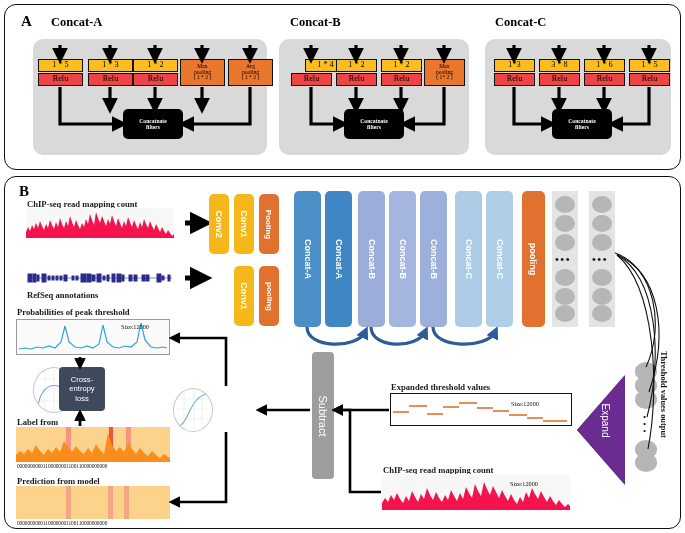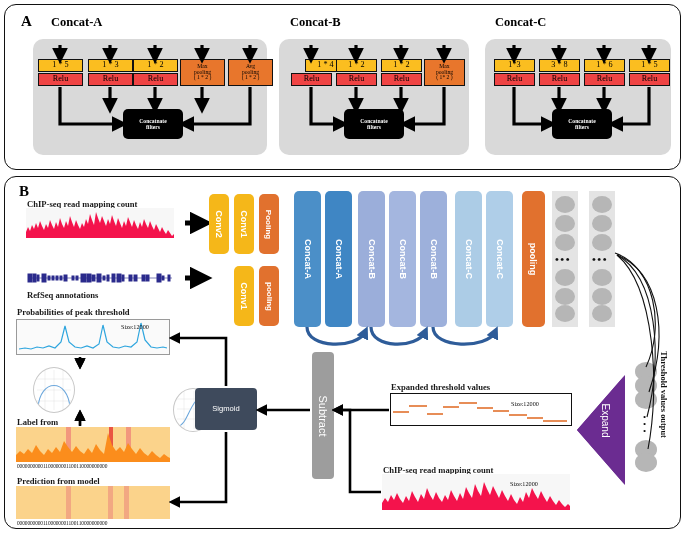--- a/index.html
+++ b/index.html
@@ -374,21 +374,20 @@
           <line x1="3" y1="10" x2="35" y2="10"></line>
             <line x1="3" y1="20" x2="35" y2="20"></line>
           <line x1="3" y1="30" x2="35" y2="30"></line>
             <line x1="10" y1="2" x2="10" y2="40"></line>
           <line x1="20" y1="2" x2="20" y2="40"></line>
             <line x1="28" y1="2" x2="28" y2="40"></line>
         </g>
         <path d="M4,37 C14,37 16,6 34,5" stroke="#6EA8DC" stroke-width="1.1" fill="none"></path>
       </svg>
     </div>
-    <div class="procbox" style="left:190px;top:211px;width:62px;height:42px;">Sigmoid</div>
 
     <div class="caption" style="left:12px;top:130px;">Probabilities of peak threshold</div>
     <div class="probbox" style="left:11px;top:142px;width:154px;height:36px;">
       <svg width="151" height="33" viewBox="0 0 151 33" preserveAspectRatio="none">
         <path d="M2,29 L8,28 L14,29 L20,27 L26,28 L32,26 L38,28 L44,22 L48,6 L52,22 L58,27 L64,28 L70,26 L76,28 L82,24 L86,5 L90,22 L96,27 L102,28 L108,26 L114,27 L120,22 L124,3 L128,20 L134,27 L140,28 L146,27 L150,28" stroke="#2EA5DE" stroke-width="1.2" fill="none"></path>
       </svg>
       <div class="sizetag" style="left:104px;top:3px;">Size:12000</div>
     </div>
 
     <div class="circ" style="left:28px;top:190px;width:40px;height:44px;">
@@ -397,20 +396,23 @@
           <line x1="3" y1="11" x2="37" y2="11"></line>
             <line x1="3" y1="22" x2="37" y2="22"></line>
           <line x1="3" y1="33" x2="37" y2="33"></line>
             <line x1="11" y1="2" x2="11" y2="42"></line>
           <line x1="20" y1="2" x2="20" y2="42"></line>
             <line x1="29" y1="2" x2="29" y2="42"></line>
         </g>
         <path d="M4,40 C6,10 34,10 36,40" stroke="#6EA8DC" stroke-width="1.1" fill="none"></path>
       </svg>
     </div>
+    <div class="procbox" style="left:54px;top:190px;width:46px;height:44px;white-space:pre-line;">Cross-
+entropy
+loss</div>
 
     <div class="caption" style="left:12px;top:240px;">Label from</div>
     <div class="labelstrip" style="left:11px;top:250px;width:154px;height:35px;">
       <svg width="154" height="35" viewBox="0 0 154 35" preserveAspectRatio="none">
         <rect x="50" y="0" width="5" height="35" fill="#F08C7A" opacity="0.85"></rect>
         <rect x="93" y="0" width="4" height="35" fill="#E8473A" opacity="0.9"></rect>
         <rect x="110" y="0" width="5" height="35" fill="#F08C7A" opacity="0.85"></rect>
         <path fill="#FB8D1C" d="M0,35 L0,28 L4,24 L8,27 L12,22 L16,26 L20,18 L24,24 L28,28 L32,22 L36,26 L40,20 L44,25 L48,14 L52,20 L56,25 L60,19 L64,24 L68,27 L72,21 L76,26 L80,17 L84,23 L88,27 L92,6 L96,18 L100,24 L104,20 L108,25 L112,16 L116,22 L120,27 L124,21 L128,26 L132,29 L136,24 L140,28 L144,31 L148,27 L152,30 L154,31 L154,35 Z"></path>
       </svg>
     </div>

